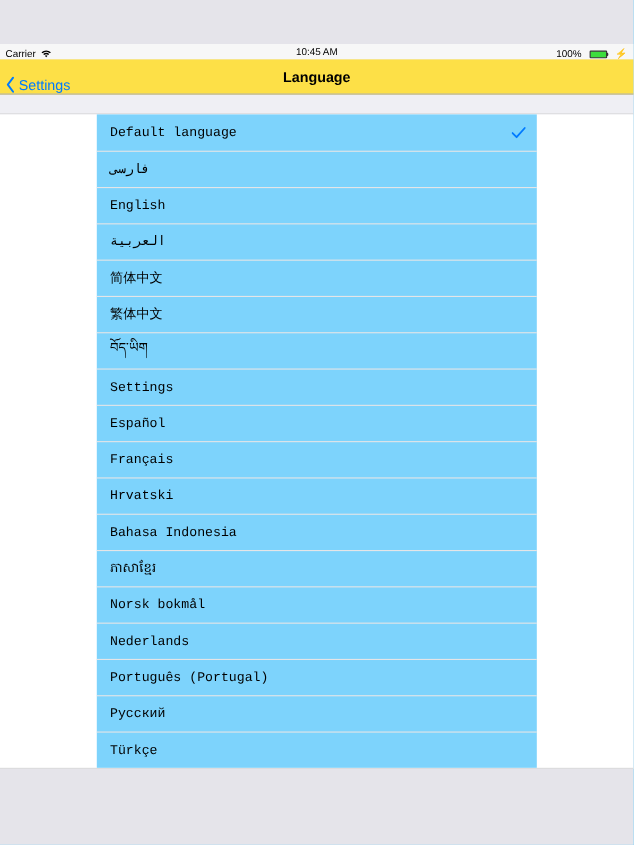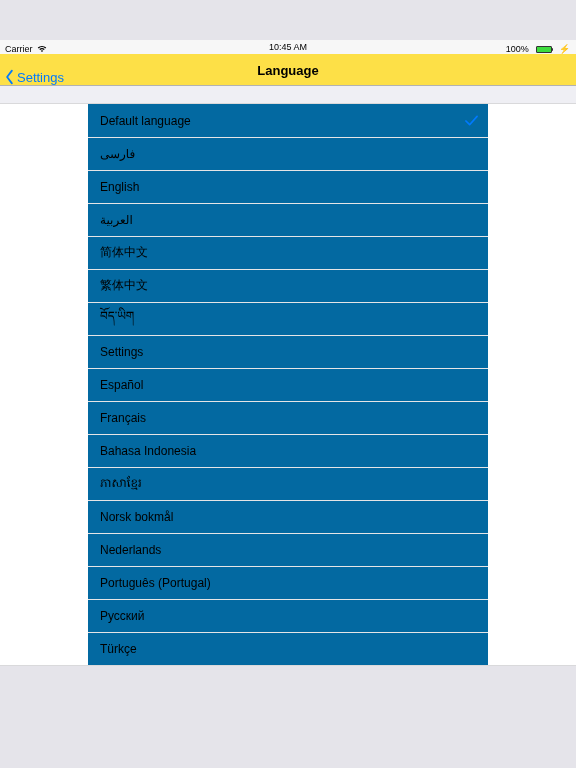--- a/index.html
+++ b/index.html
@@ -84,21 +84,22 @@
       height:33px;
       display:flex;
       align-items:center;
       position:relative;
       padding-left:12px;
       cursor:pointer;
     }
     .table-inner{
       margin-left:88px;
       margin-right:88px;
-      background:#0369a1;
+      background:#7dd3fc;
+      font-family:Liberation Mono, monospace;
     }
     .row + .row::before {
       content:'';
       position:absolute;
       left:0; right:0; top:0;
       height:0.5px;
       background:#e5e5e7;
     }
     .row .label{
       font-size:12px;
@@ -181,20 +182,23 @@
       <div class="row">
         <span class="label">Settings</span>
       </div>
       <div class="row">
         <span class="label">Español</span>
       </div>
       <div class="row">
         <span class="label">Français</span>
       </div>
       <div class="row">
+        <span class="label">Hrvatski</span>
+      </div>
+      <div class="row">
         <span class="label">Bahasa Indonesia</span>
       </div>
       <div class="row">
         <span class="label">ភាសាខ្មែរ</span>
       </div>
       <div class="row">
         <span class="label">Norsk bokmål</span>
       </div>
       <div class="row">
         <span class="label">Nederlands</span>

